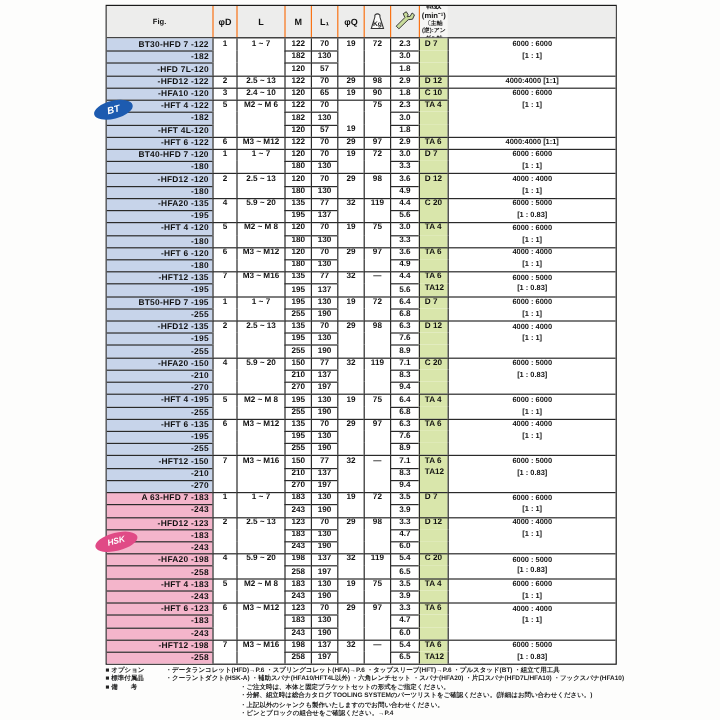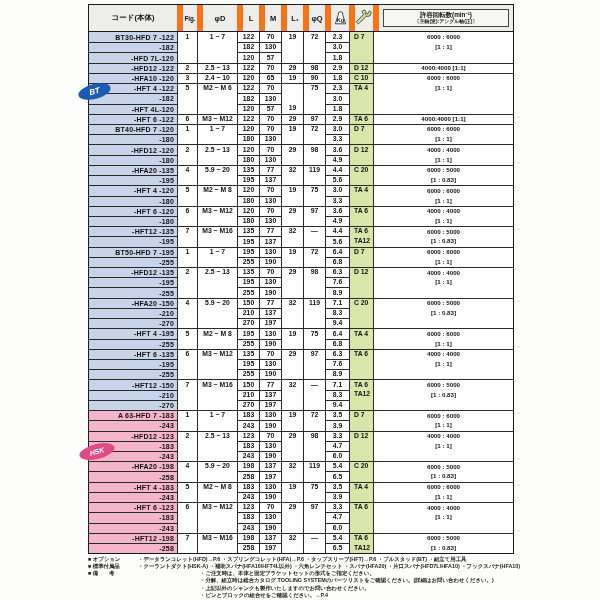--- a/index.html
+++ b/index.html
@@ -2,21 +2,21 @@
 <html><head>
 <meta charset="utf-8">
 <style>
   html,body{margin:0;padding:0;}
   body{width:600px;height:600px;background:#fdfdfc;position:relative;overflow:hidden;
        font-family:"Liberation Sans", sans-serif;color:#111;}
   .spec-table{position:absolute;left:88px;top:4px;width:424px;border:1.4px solid #1a1a1a;background:#fff;}
   .hrow,.trow{display:grid;grid-template-columns:88px 20px 40px 22px 22px 22px 22px 24px 24px 1fr;}
   .hrow{height:26px;background:#ededec;border-bottom:1.4px solid #1a1a1a;}
   .hcell{box-sizing:border-box;display:flex;align-items:center;justify-content:center;
-         font-size:7.5px;font-weight:bold;border-left:6px solid #f97316;overflow:hidden;}
+         font-size:7.5px;font-weight:bold;border-left:1px solid #f97316;overflow:hidden;}
   .hcell:first-child{border-left:none;}
   .rpm-inner{border:1px solid #444;background:#f6f6f5;padding:1px 3px;text-align:center;width:118px;}
   .rpm-l1{font-size:6.4px;font-weight:bold;line-height:1.25;}
   .rpm-l2{font-size:4.9px;font-weight:bold;line-height:1.2;}
   .trow{height:10.22px;}
   .cell{box-sizing:border-box;display:flex;align-items:center;justify-content:center;
         font-size:6.8px;font-weight:bold;line-height:1;white-space:pre;overflow:hidden;
         border-left:1px solid #2a2a2a;}
   .c-code{border-left:none;justify-content:flex-end;padding-right:3px;font-size:7px;letter-spacing:0.2px;}
   .bt  .c-code{background:#c7d4ea;}
@@ -33,21 +33,20 @@
   .flabel{display:inline-block;width:50px;}
   .ftext{}
   .find{margin-left:62px;}
   svg text{font-family:"Liberation Sans", sans-serif;}
 </style>
 </head>
 <body>
 
 <div class="spec-table">
   <div class="hrow">
-    <div class="hcell">コード(本体)</div>
     <div class="hcell" style="font-size:6.3px;">Fig.</div>
     <div class="hcell">φD</div>
     <div class="hcell">L</div>
     <div class="hcell">M</div>
     <div class="hcell">L₁</div>
     <div class="hcell">φQ</div>
     <div class="hcell">
       <span>
         <svg width="15" height="15" viewBox="0 0 15 15">
           <path d="M5.4 4.2 L5.4 2.6 Q7.5 0.6 9.6 2.6 L9.6 4.2 L12.6 13.8 L2.4 13.8 Z" fill="#fbfbfa" stroke="#333" stroke-width="0.9"></path>

